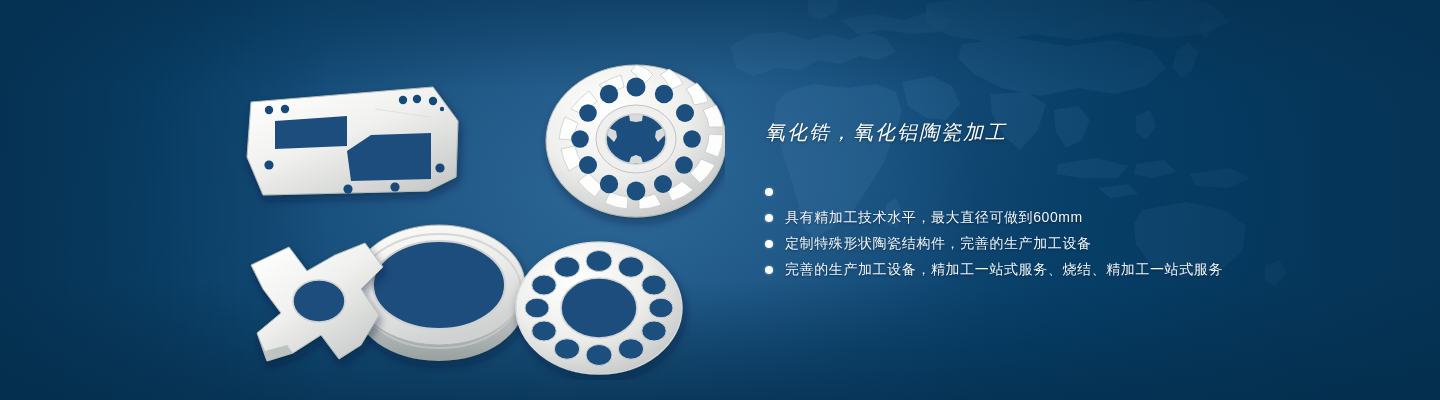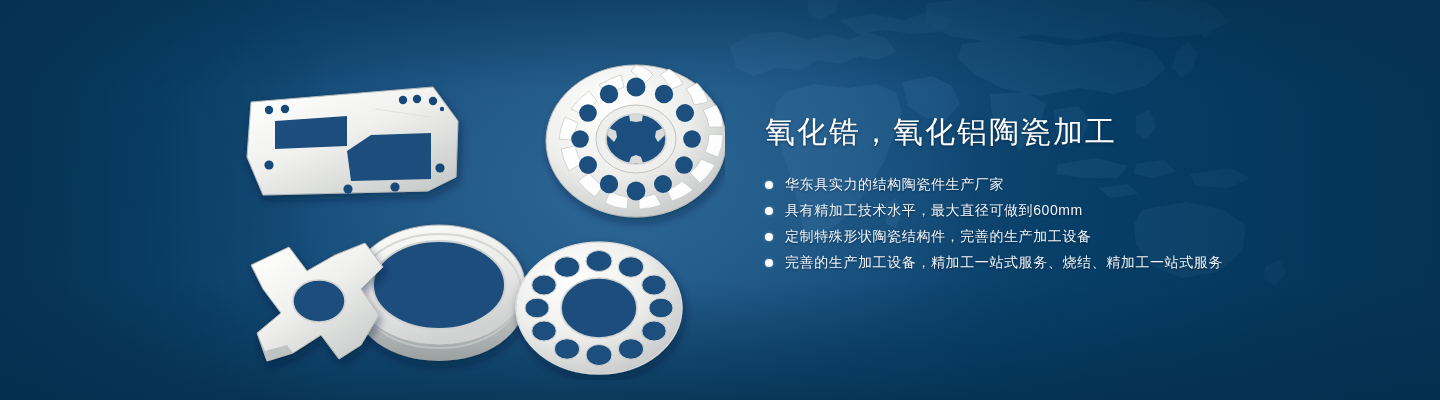--- a/index.html
+++ b/index.html
@@ -96,28 +96,29 @@
   .products svg { display: block; width: 100%; height: 100%; }
 
   
   .copy {
     position: absolute;
     left: 765px;
     top: 112px;
     width: 620px;
   }
   .headline {
-    font-size: 30px;
+    font-size: 20px;
     line-height: 40px;
     letter-spacing: 2px;
     color: #ffffff;
     font-weight: normal;
-    margin: 0 0 22px 0;
+    margin: 0 0 29px 0;
     text-shadow: 0 1px 3px rgba(0,20,40,0.55);
     white-space: nowrap;
+    font-style: italic;
   }
   .bullets {
     list-style: none;
     margin: 0;
     padding: 0;
   }
   .bullet {
     display: flex;
     align-items: center;
     height: 21px;
@@ -341,21 +342,20 @@
       </g>
     </svg>
   </div>
 
   <div class="copy">
     <h1 class="headline">氧化锆，氧化铝陶瓷加工</h1>
 
     <ul class="bullets">
       <li class="bullet">
         <span class="dot"></span>
-        <span class="btext">华东具实力的结构陶瓷件生产厂家</span>
       </li>
       <li class="bullet">
         <span class="dot"></span>
         <span class="btext">具有精加工技术水平，最大直径可做到600mm</span>
       </li>
       <li class="bullet">
         <span class="dot"></span>
         <span class="btext">定制特殊形状陶瓷结构件，完善的生产加工设备</span>
       </li>
       <li class="bullet">

